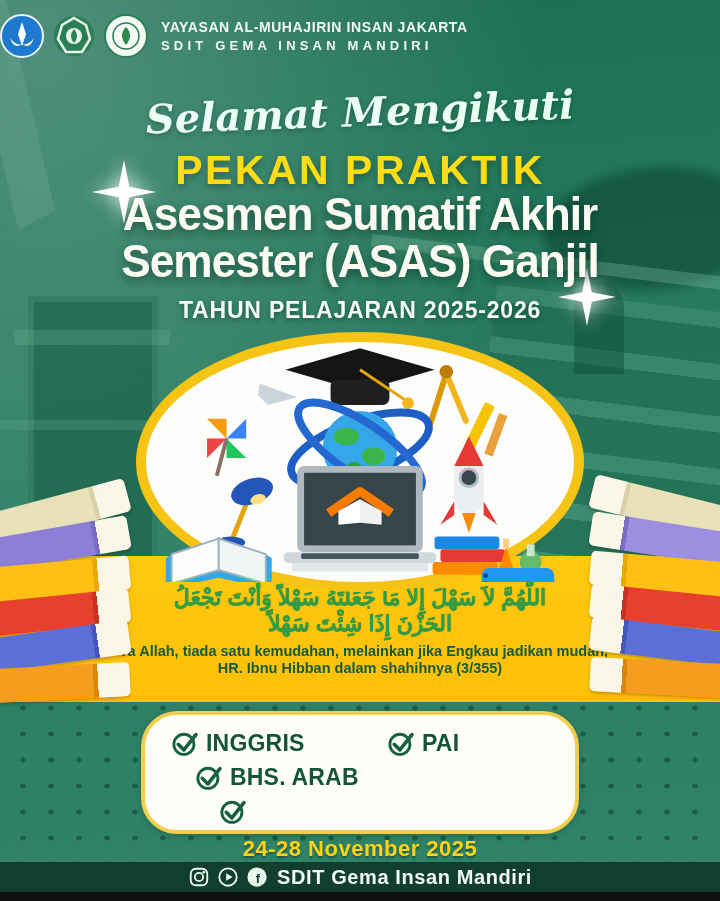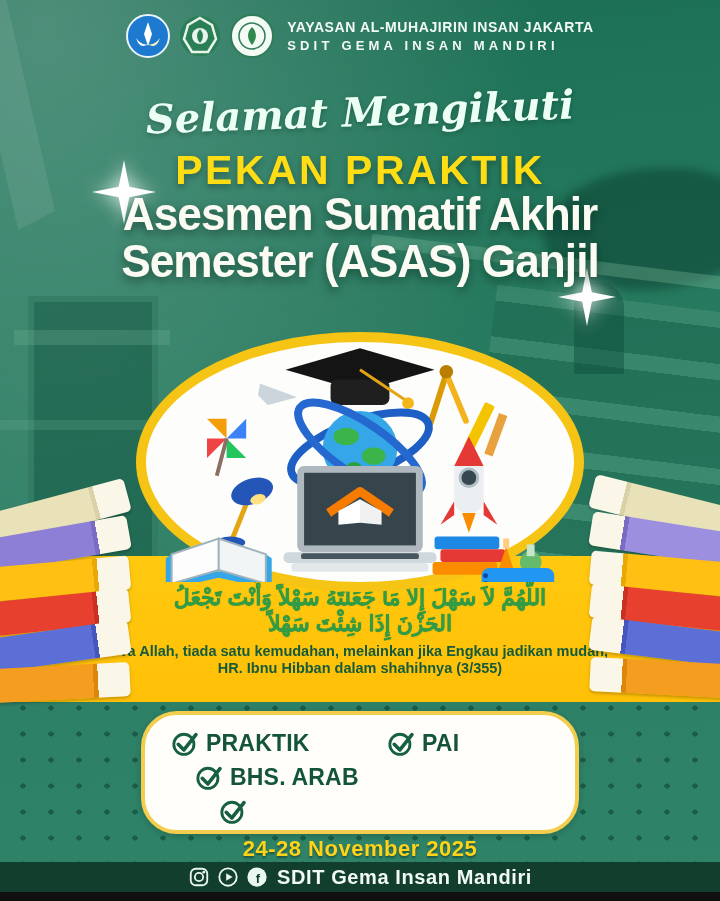--- a/index.html
+++ b/index.html
@@ -26,21 +26,21 @@
     transform:rotate(7deg);opacity:.55;
     background:repeating-linear-gradient(180deg,rgba(190,230,210,.20) 0 16px,rgba(15,75,55,.38) 16px 52px);}
   .bldg-arch{position:absolute;z-index:0;right:96px;top:282px;width:50px;height:92px;
     background:rgba(14,76,57,.45);border-radius:26px 26px 0 0;}
   .dots{position:absolute;z-index:1;left:0;right:0;top:688px;height:176px;
     background-image:radial-gradient(rgba(10,62,46,.55) 2.5px,transparent 3px);
     background-size:28px 26px;background-position:9px 7px;}
   .sparkle{position:absolute;z-index:2;filter:drop-shadow(0 0 9px rgba(255,255,255,.95));}
   .sparkle svg{display:block;}
   
-  .header{position:absolute;z-index:6;top:14px;left:0;right:0;display:flex;justify-content:center;align-items:center;gap:13px;}
+  .header{position:absolute;z-index:6;top:14px;left:0;right:0;display:flex;justify-content:flex-start;align-items:center;gap:13px;}
   .logos{display:flex;gap:8px;align-items:center;}
   .logo{width:44px;height:44px;display:block;}
   .org{color:#F3FAF5;}
   .org-1{font-size:14px;font-weight:700;letter-spacing:.6px;}
   .org-2{font-size:13px;font-weight:700;letter-spacing:4.2px;margin-top:3px;}
   
   .greeting{position:absolute;z-index:6;top:88px;left:0;right:0;text-align:center;
     font-family:"DejaVu Serif",serif;font-style:italic;font-weight:700;font-size:40px;
     color:#ECFFF4;transform:rotate(-2deg);text-shadow:0 2px 5px rgba(5,45,30,.35);}
   .badge{position:absolute;z-index:6;top:147px;left:0;right:0;text-align:center;
@@ -144,20 +144,21 @@
       <div class="org-2">SDIT GEMA INSAN MANDIRI</div>
     </div>
   </div>
 
   <div class="greeting">Selamat Mengikuti</div>
   <div class="badge">PEKAN PRAKTIK</div>
   <div class="title">
     <div>Asesmen Sumatif Akhir</div>
     <div>Semester (ASAS) Ganjil</div>
   </div>
+  <div class="year">TAHUN PELAJARAN 2025-2026</div>
 
   <div class="band">
     <div class="arabic">
       <div>اللَّهُمَّ لاَ سَهْلَ إِلاَّ مَا جَعَلْتَهُ سَهْلاً وَأَنْتَ تَجْعَلُ</div>
       <div>الحَزْنَ إِذَا شِئْتَ سَهْلاً</div>
     </div>
     <div class="trans">
       <div>"Ya Allah, tiada satu kemudahan, melainkan jika Engkau jadikan mudah,</div>
       <div>HR. Ibnu Hibban dalam shahihnya (3/355)</div>
     </div>
@@ -261,21 +262,21 @@
     <div class="book" style="top:169px;transform:rotate(3deg);background:linear-gradient(90deg,#FBF7E8 0 21%,#DD860C 21% 24%,#F59D1E 24% 100%);"></div>
   </div>
 
   <div class="subjects">
     <div class="srow srow-1">
       <div class="sitem">
         <svg class="check" viewBox="0 0 36 36">
             <circle cx="16" cy="19" r="12.5" fill="none" stroke="#16603F" stroke-width="3.5"></circle>
             <path d="M9 19 l7 7 L31 7" fill="none" stroke="#16603F" stroke-width="4.5" stroke-linecap="round" stroke-linejoin="round"></path>
           </svg>
-        <span class="slabel">PRAKTIK</span>
+        <span class="slabel">INGGRIS</span>
       </div>
       <div class="sitem">
         <svg class="check" viewBox="0 0 36 36">
             <circle cx="16" cy="19" r="12.5" fill="none" stroke="#16603F" stroke-width="3.5"></circle>
             <path d="M9 19 l7 7 L31 7" fill="none" stroke="#16603F" stroke-width="4.5" stroke-linecap="round" stroke-linejoin="round"></path>
           </svg>
         <span class="slabel">PAI</span>
       </div>
     </div>
     <div class="srow srow-2">

